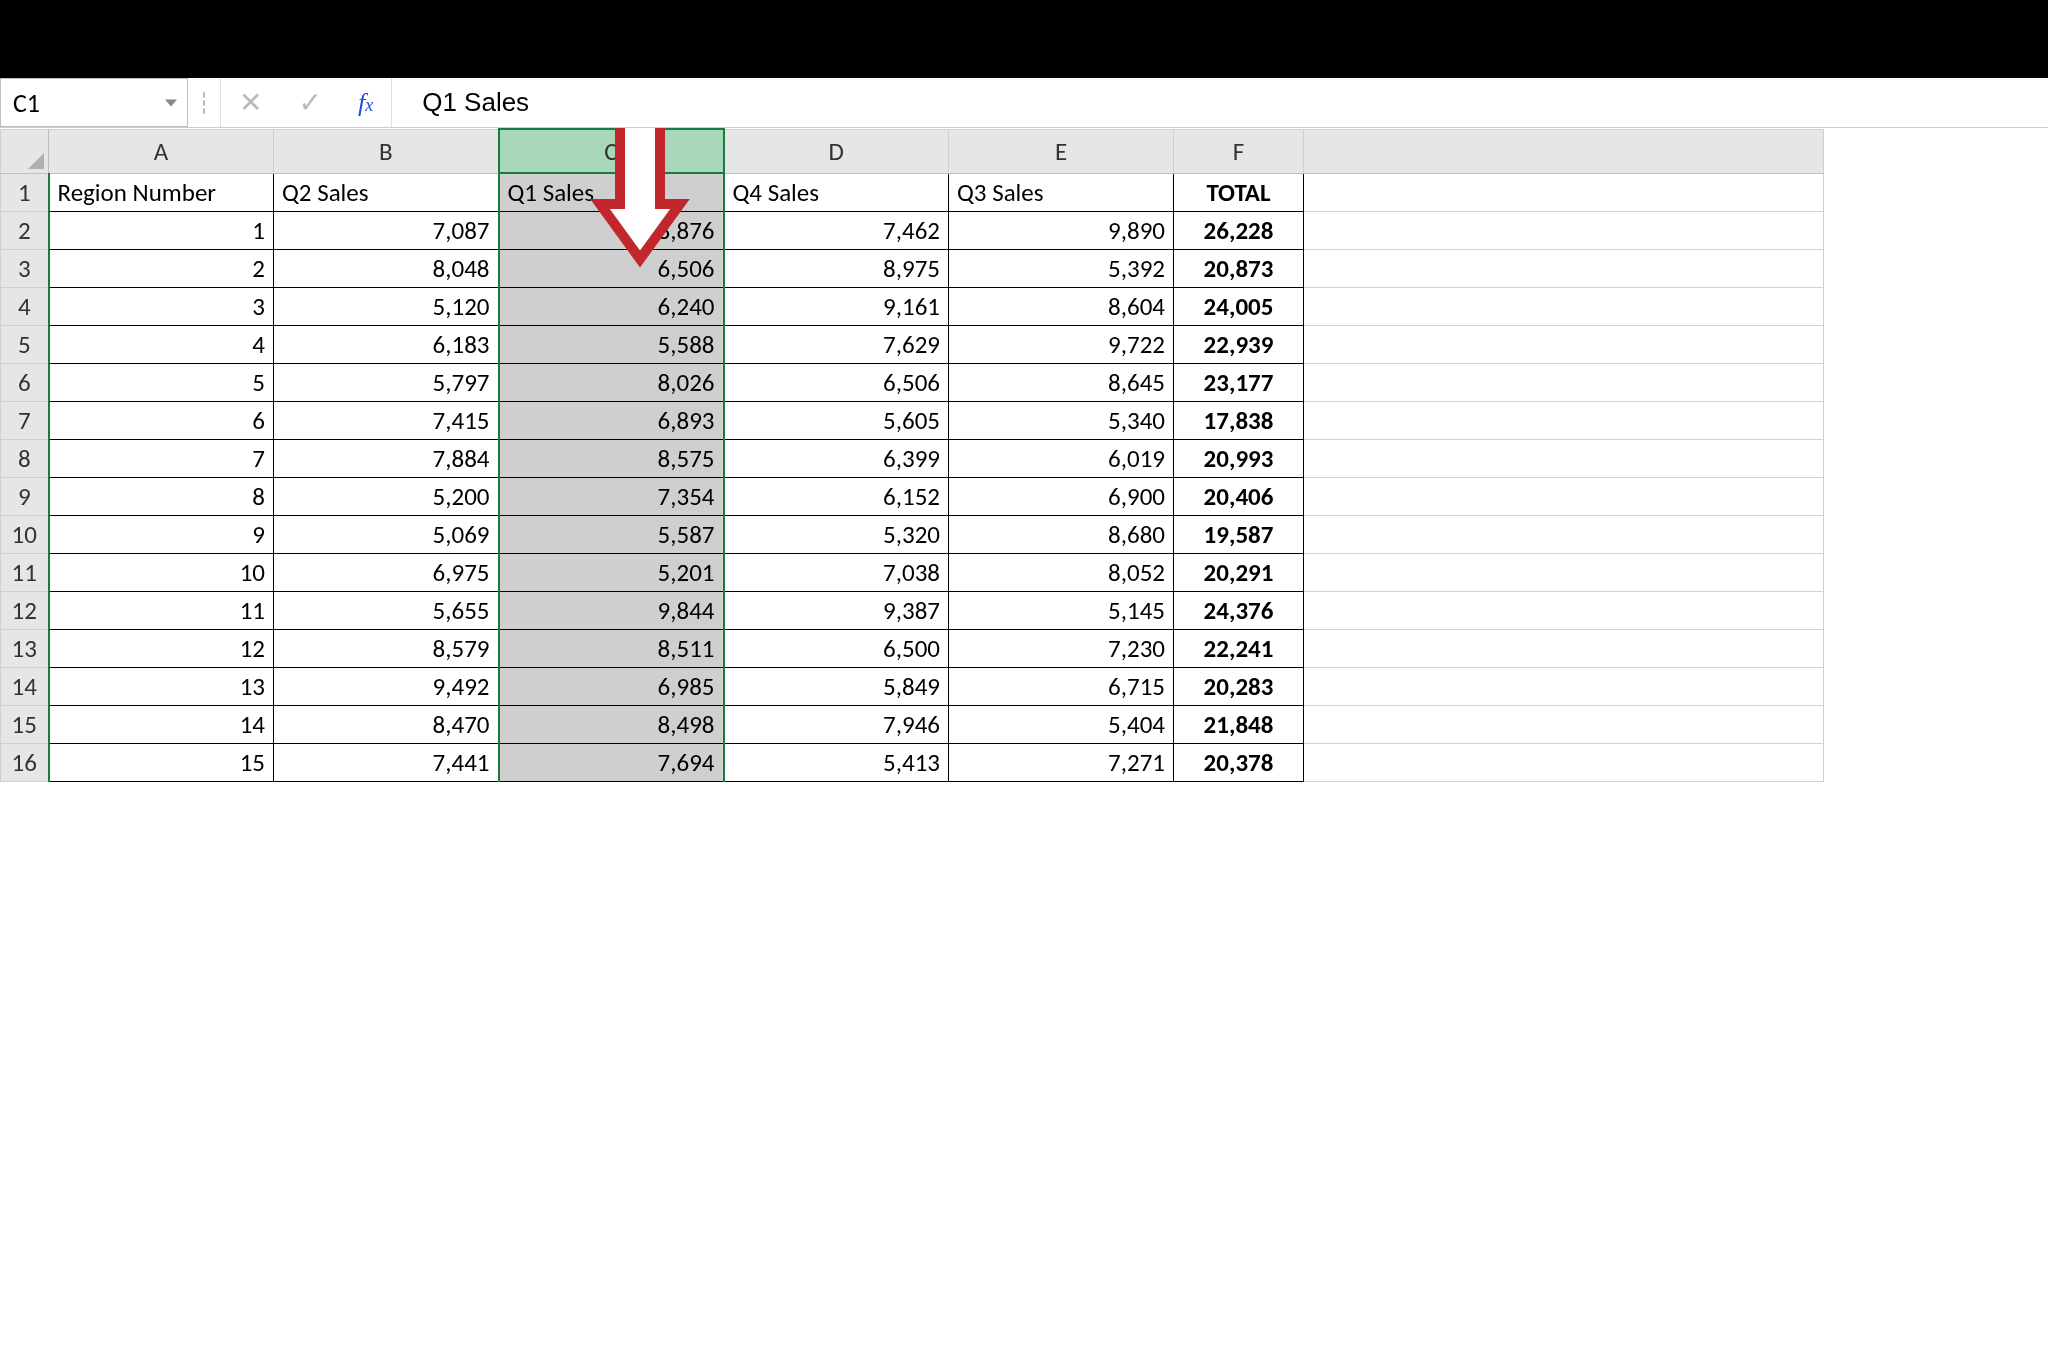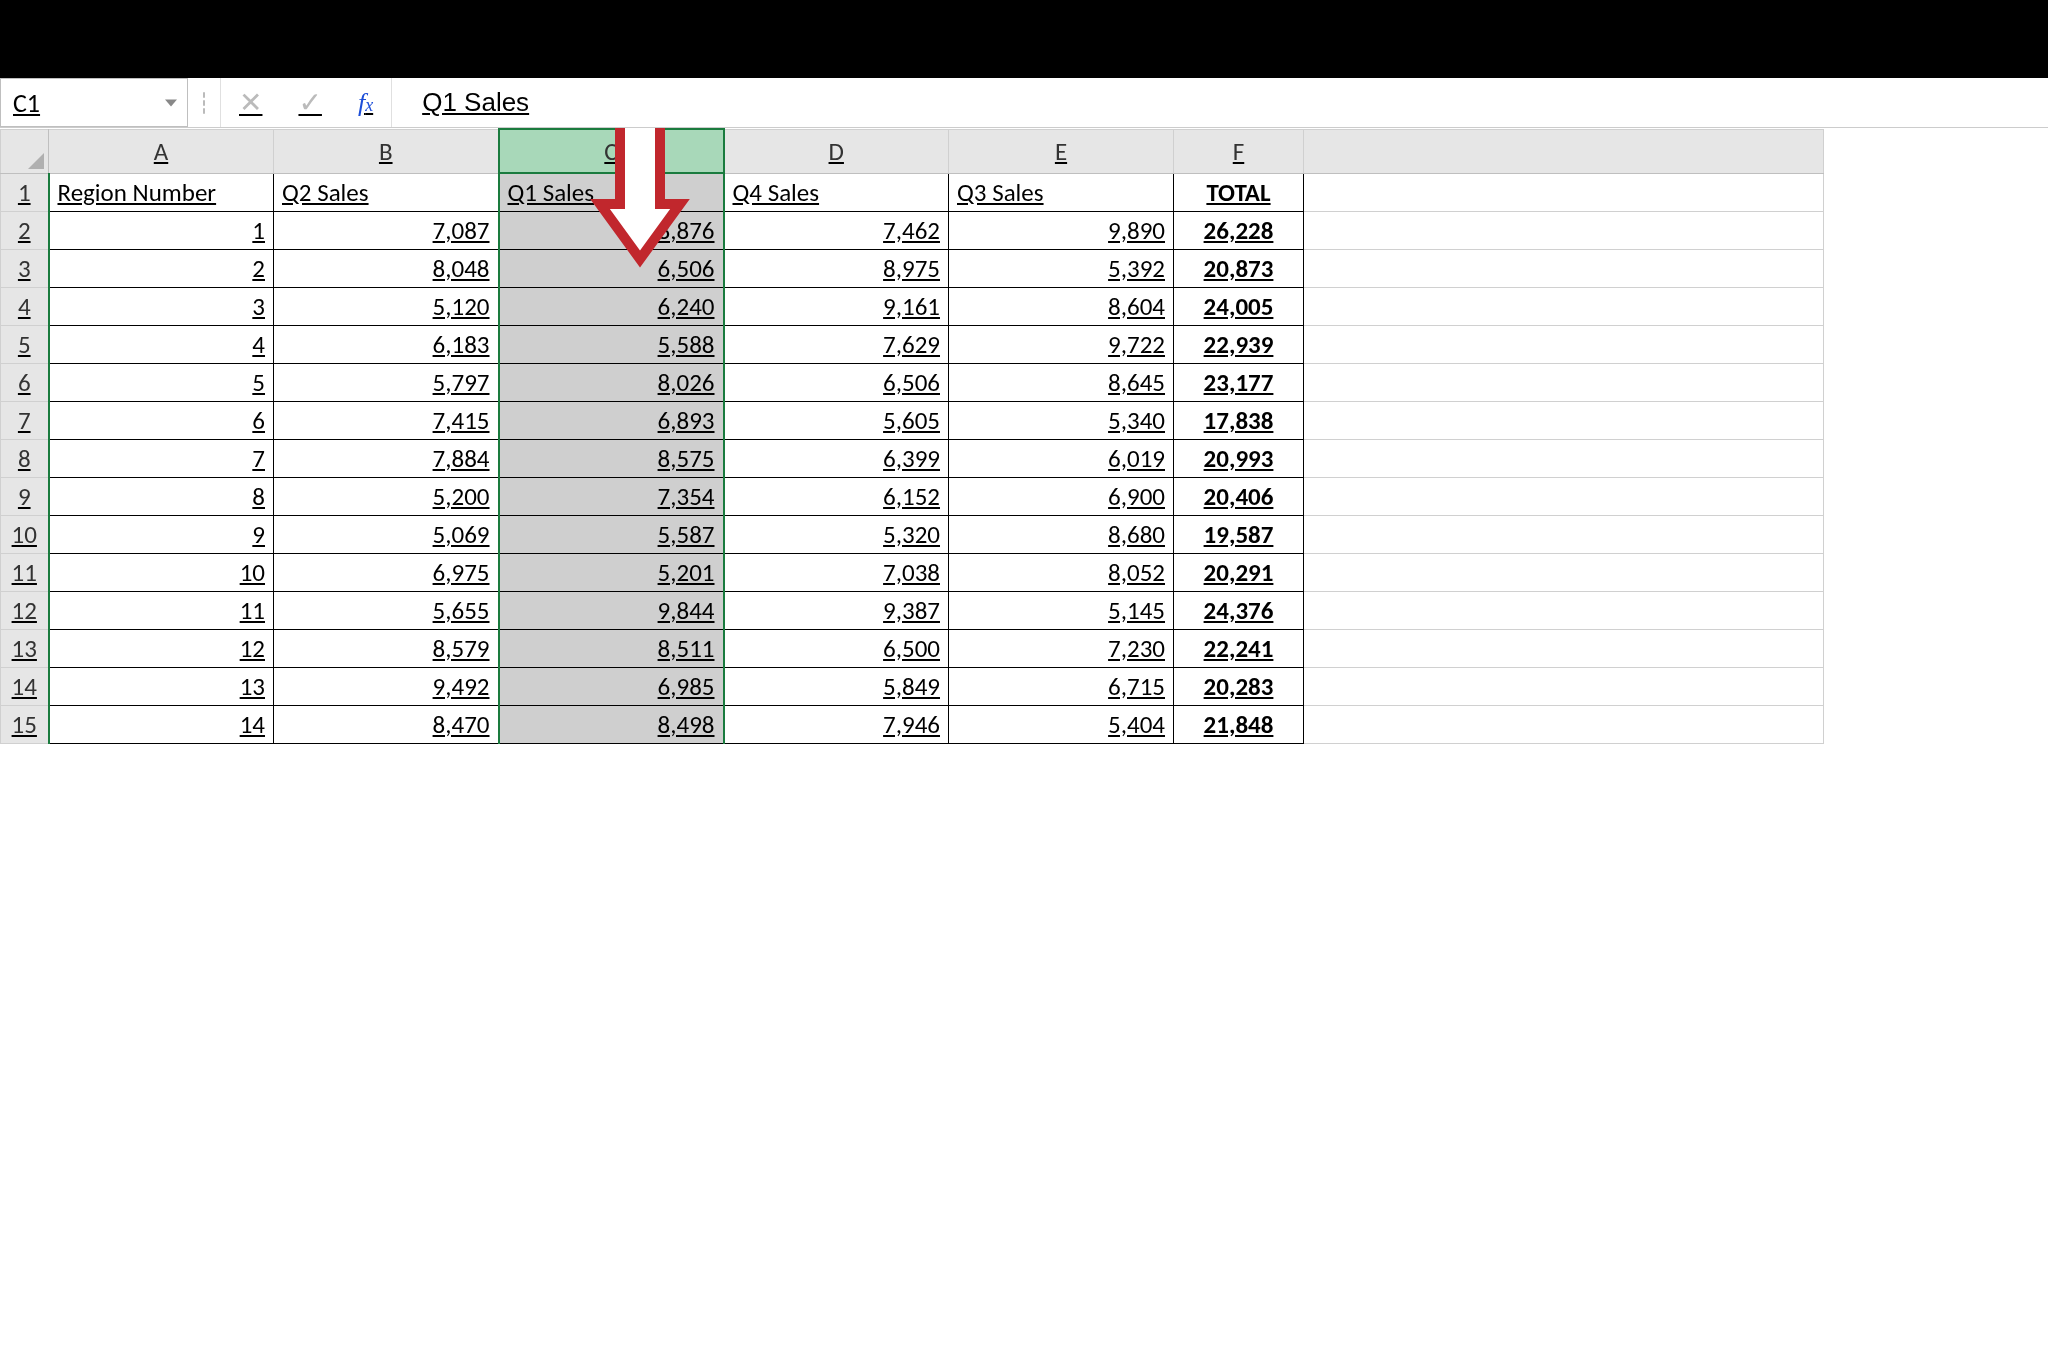--- a/index.html
+++ b/index.html
@@ -165,21 +165,20 @@
     left: 580px;
     top: -84px;
     z-index: 50;
   }
 
   .outer {
     position: relative;
     width: 2048px;
     scale: 1;
     transform-origin: top left;
-    text-decoration: underline;
   }
 </style>
 </head>
 <body>
 
 <div class="outer">
   <div class="black-bar"></div>
 
   <div class="formula-bar-row">
     <div class="name-box-wrap">
@@ -377,16 +376,26 @@
           <tr>
             <th class="row-head touch">15</th>
             <td class="data tbl">14</td>
             <td class="data tbl">8,470</td>
             <td class="data tbl selcol">8,498</td>
             <td class="data tbl">7,946</td>
             <td class="data tbl">5,404</td>
             <td class="data tbl bold">21,848</td>
             <td class="data empty"></td>
           </tr>
+          <tr>
+            <th class="row-head touch">16</th>
+            <td class="data tbl">15</td>
+            <td class="data tbl">7,441</td>
+            <td class="data tbl selcol">7,694</td>
+            <td class="data tbl">5,413</td>
+            <td class="data tbl">7,271</td>
+            <td class="data tbl bold">20,378</td>
+            <td class="data empty"></td>
+          </tr>
         </tbody>
     </table>
   </div>
 </div>
 
 </body></html>

